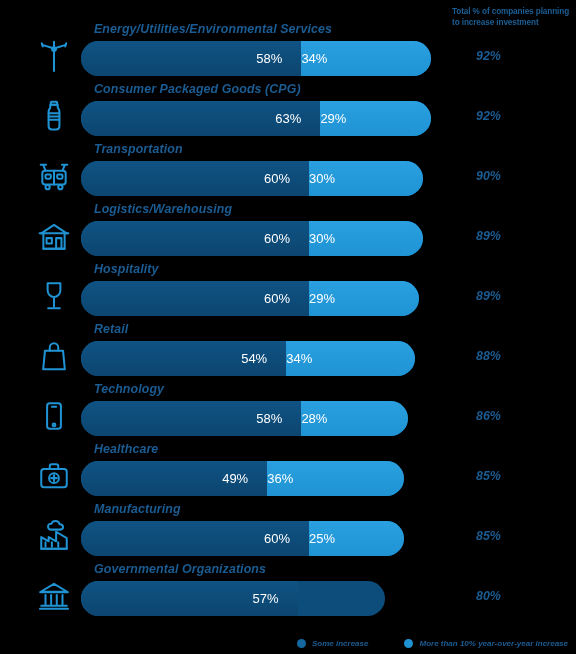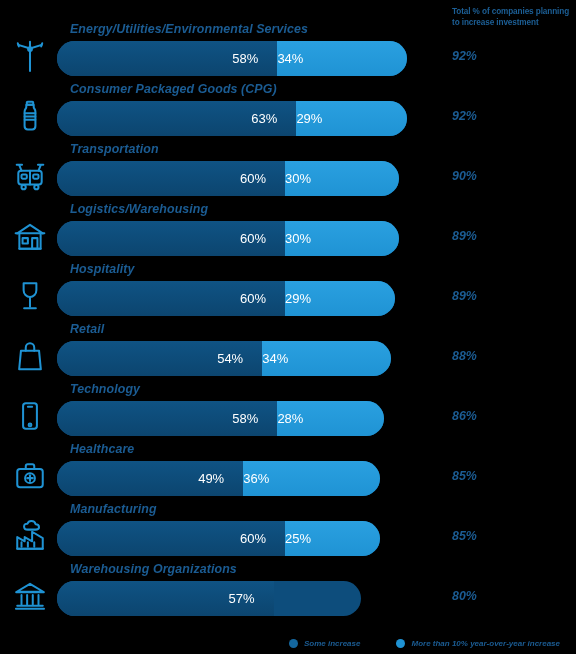--- a/index.html
+++ b/index.html
@@ -19,20 +19,21 @@
     font-weight:bold;
     color:#1c5f96;
     letter-spacing:-0.1px;
   }
 
   .rows{position:absolute;left:0;top:22px;width:576px;}
 
   .row{
     position:relative;
     height:60px;
+    margin-left:24px;
   }
 
   .icon-cell{
     position:absolute;
     left:8px;top:12px;
     width:44px;height:44px;
     display:flex;align-items:center;justify-content:center;
   }
   .icon-cell svg{display:block;}
 
@@ -89,21 +90,21 @@
     color:#1b5c93;
     white-space:nowrap;
   }
 
   .legend{
     position:absolute;
     left:0;bottom:6px;width:576px;
     display:flex;
     justify-content:flex-end;
     align-items:center;
-    padding-right:16px;
+    padding-right:8px;
     box-sizing:border-box;
   }
   .legend-item{
     display:flex;align-items:center;
     margin-left:36px;
   }
   .legend-dot{
     width:9px;height:9px;border-radius:50%;
     margin-right:6px;
     display:block;
@@ -341,21 +342,21 @@
             <path d="M3.5 12 16 4.5 28.5 12z"></path>
             <line x1="3" y1="12.5" x2="29" y2="12.5"></line>
             <line x1="8" y1="15" x2="8" y2="24"></line>
             <line x1="13.3" y1="15" x2="13.3" y2="24"></line>
             <line x1="18.6" y1="15" x2="18.6" y2="24"></line>
             <line x1="24" y1="15" x2="24" y2="24"></line>
             <line x1="4" y1="25.2" x2="28" y2="25.2"></line>
             <line x1="2.8" y1="28" x2="29.2" y2="28"></line>
           </svg>
         </div>
-        <div class="cat-label">Warehousing Organizations</div>
+        <div class="cat-label">Governmental Organizations</div>
         <div class="bar-area">
           <div class="bar" style="width: 304px;">
             <div class="seg seg-some" style="width: 71.25%;">
               <span class="seg-val">57%</span>
             </div>
           </div>
         </div>
         <div class="total">80%</div>
       </div>
     </div>

